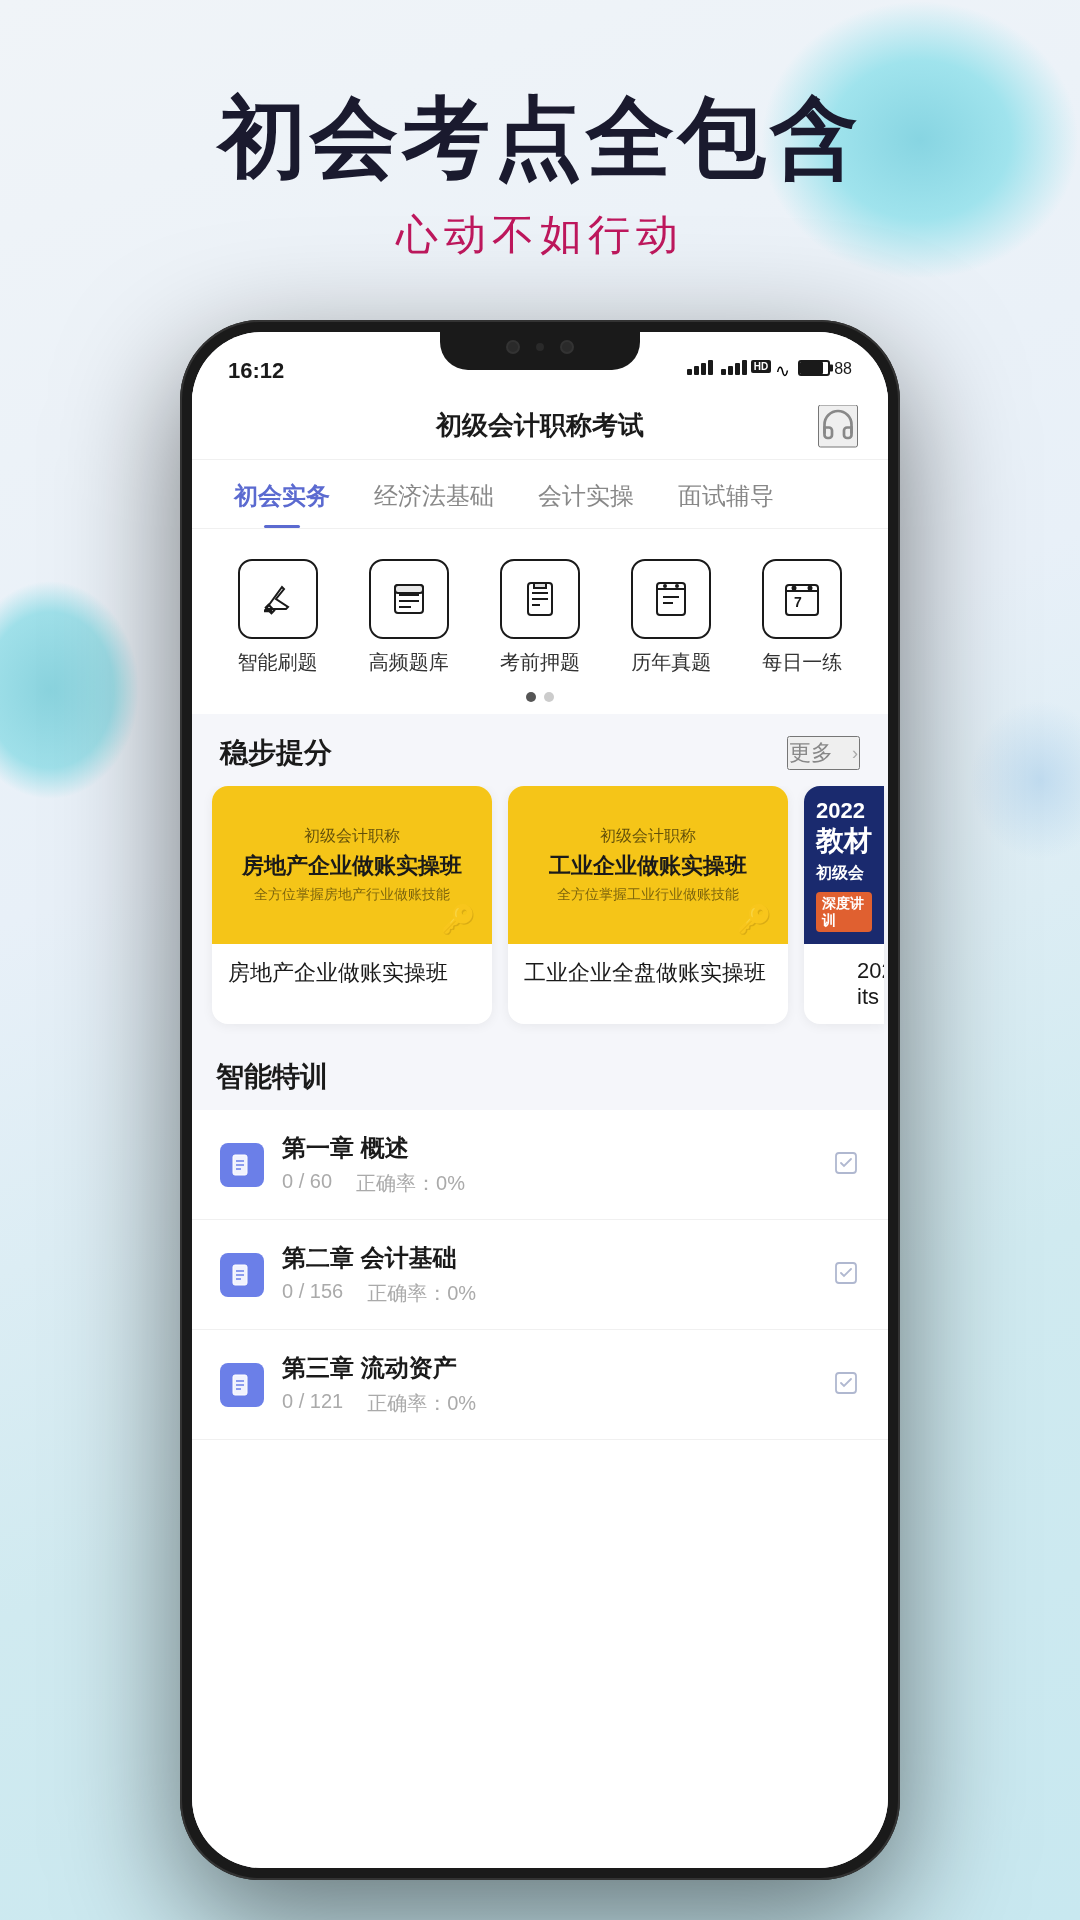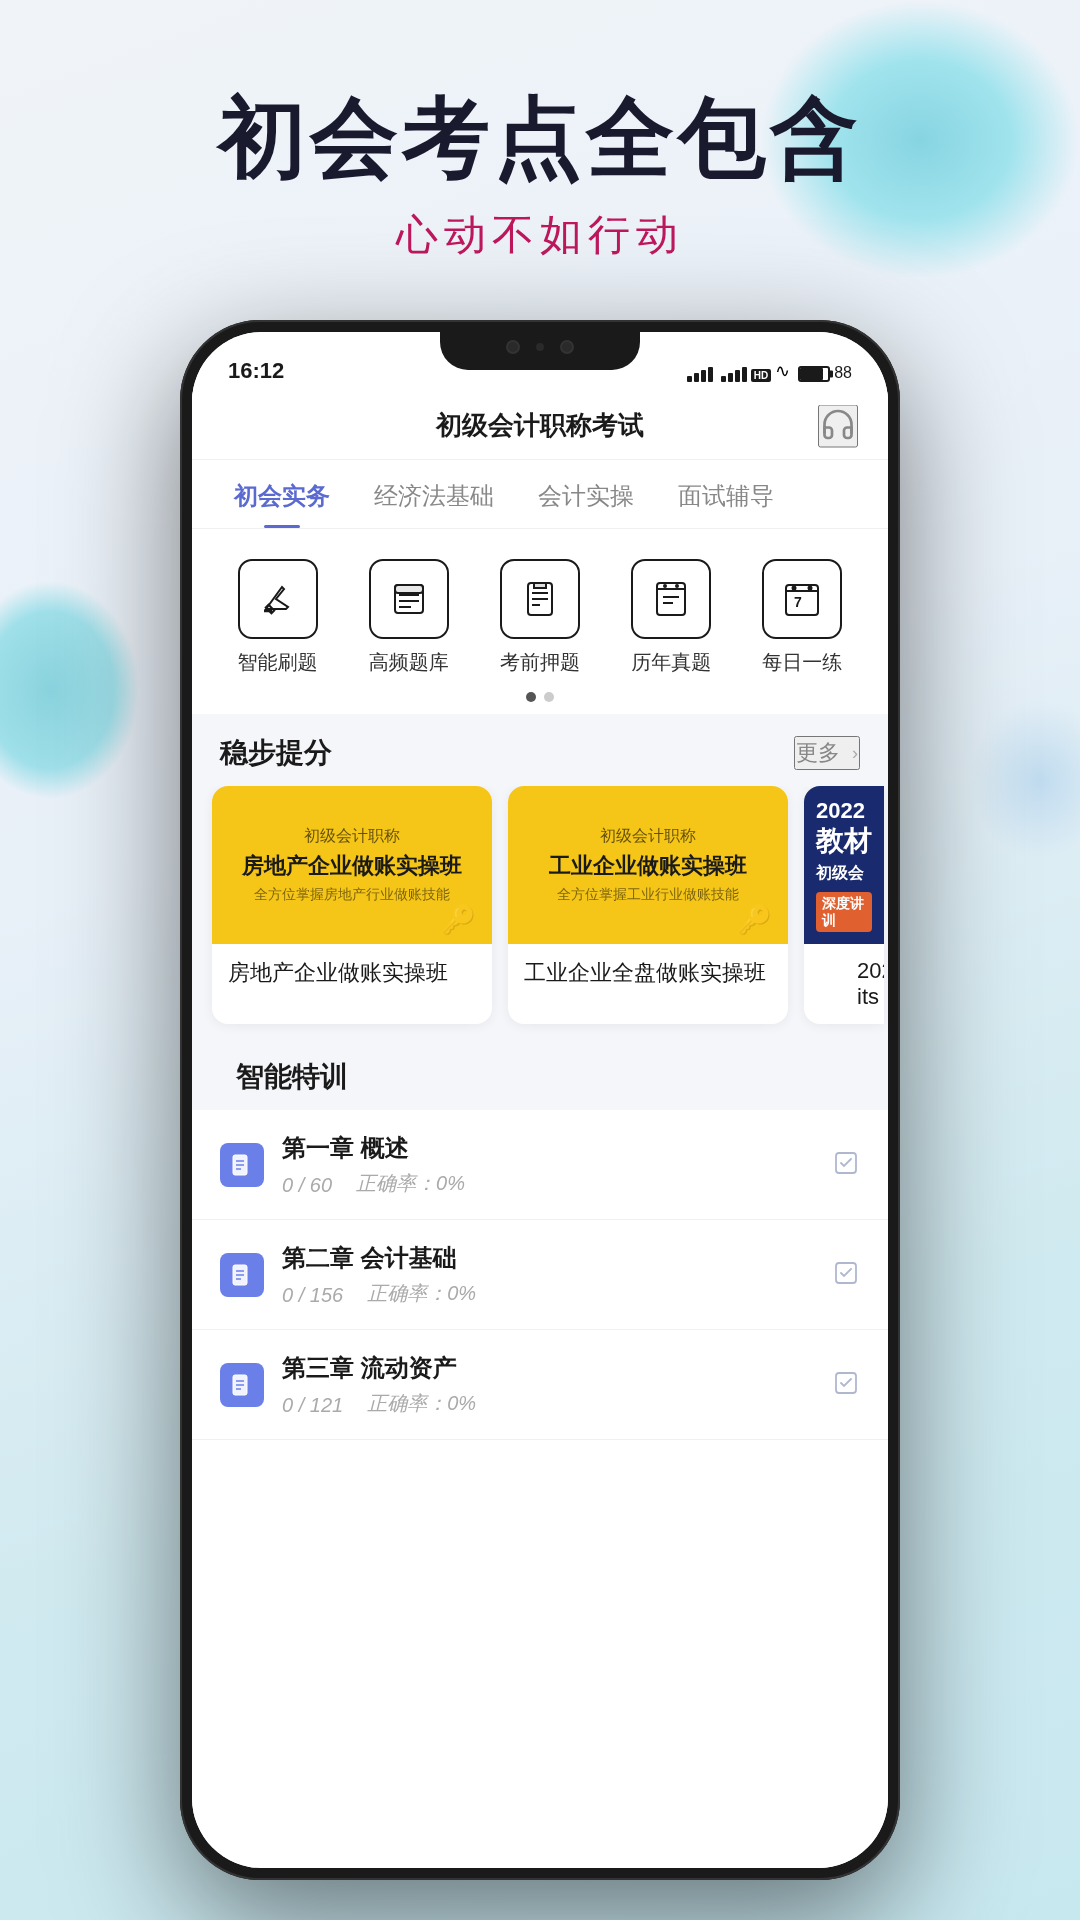--- a/index.html
+++ b/index.html
@@ -104,21 +104,21 @@
       height: 60px;
       background: #fff;
     }
     .status-time {
       font-size: 22px;
       font-weight: 600;
       color: #1a1a1a;
     }
     .status-icons {
       display: flex;
-      align-items: flex-end;
+      align-items: flex-start;
       gap: 4px;
     }
     .signal-bars {
       display: flex;
       align-items: flex-end;
       gap: 2px;
     }
     .signal-bar {
       background: #1a1a1a;
       width: 5px;
@@ -327,21 +327,21 @@
     .section-title {
       font-size: 28px;
       font-weight: 700;
       color: #1a1a1a;
     }
     .more-btn {
       font-size: 22px;
       color: #888;
       display: flex;
       align-items: center;
-      gap: 12px;
+      gap: 19px;
     }
     .more-chevron {
       font-size: 18px;
       color: #aaa;
     }
 
     
     .course-scroll {
       display: flex;
       gap: 0;
@@ -417,21 +417,21 @@
 
     
     .training-section {
       background: #f5f6fa;
       padding: 14px 0 0;
     }
     .training-title {
       font-size: 28px;
       font-weight: 700;
       color: #1a1a1a;
-      padding: 0 44px 14px;
+      padding: 0 24px 14px;
     }
 
     
     .chapter-list {
       background: #fff;
       margin: 0 0 10px;
     }
     .chapter-item {
       display: flex;
       align-items: center;
@@ -460,22 +460,21 @@
     }
     .chapter-name {
       font-size: 24px;
       font-weight: 600;
       color: #1a1a1a;
       margin-bottom: 6px;
     }
     .chapter-stats {
       display: flex;
       gap: 24px;
-      align-items: flex-end;
-      font-style: italic;
+      align-items: flex-start;
     }
     .chapter-progress {
       font-size: 20px;
       color: #aaa;
     }
     .chapter-accuracy {
       font-size: 20px;
       color: #aaa;
     }
     .chapter-edit {

